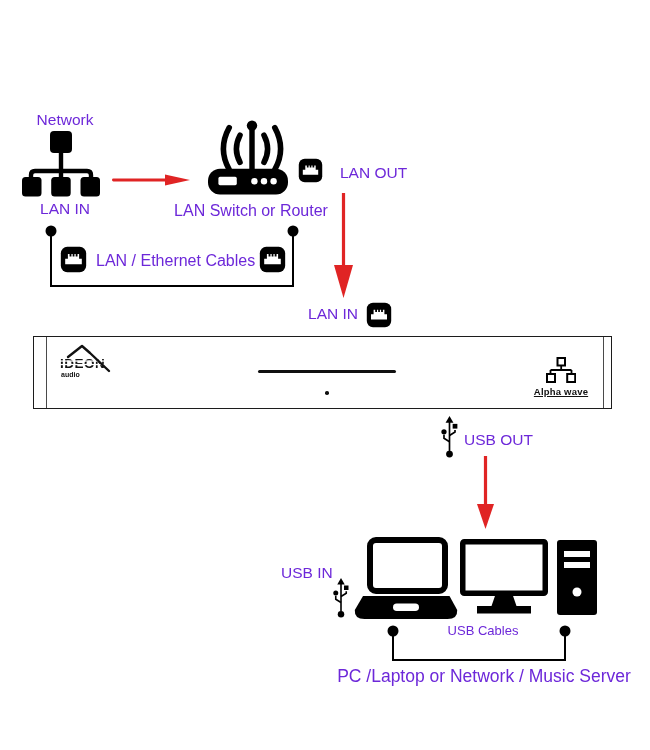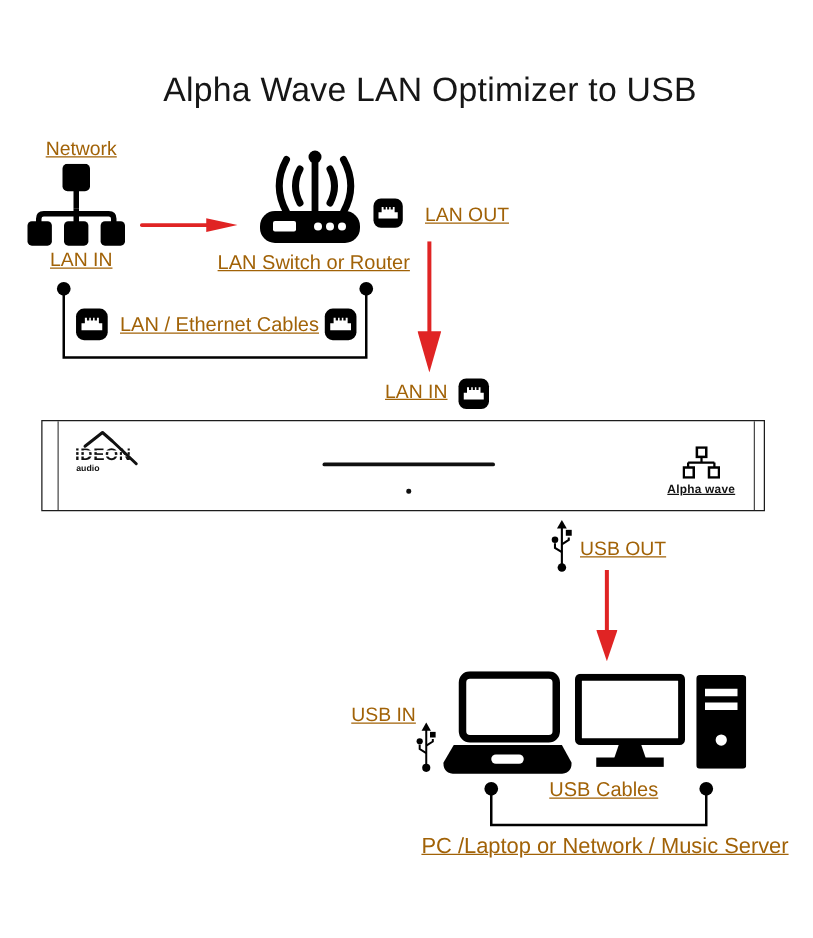--- a/index.html
+++ b/index.html
@@ -1,41 +1,40 @@
 <!DOCTYPE html>
 <html style="--arrow-red: #e02424;"><head>
 <meta charset="utf-8">
 <style>
   * { margin:0; padding:0; box-sizing:border-box; }
   html,body { background:#ffffff; }
   body { font-family:"Liberation Sans", sans-serif; color:#1b1b1b; }
   .stage { position:relative; width:650px; height:750px; background:#fff; overflow:hidden; }
   .abs { position:absolute; }
-  .lbl { position:absolute; white-space:nowrap; font-size:15.5px; line-height:1.1; color:#a16207;text-decoration:underline; }
+  .lbl { position:absolute; white-space:nowrap; font-size:15.5px; line-height:1.1; color:#6d28d9; }
   .center { text-align:center; }
   .right { text-align:right; }
   .title { position:absolute; left:38px; top:57px; width:612px; text-align:center;
            font-size:27px; font-weight:400; color:#161616; letter-spacing:0.2px; }
   .device { position:absolute; left:33px; top:336px; width:579px; height:73px;
             border:1.5px solid #1c1c1c; background:#fff; }
   .edge-line { position:absolute; top:0; bottom:0; width:1.2px; background:#4a4a4a; }
   .slot { position:absolute; left:258px; top:370px; width:138px; height:2.6px;
           background:#101010; border-radius:2px; }
   .led { position:absolute; left:325px; top:391px; width:3.6px; height:3.6px;
          border-radius:50%; background:#101010; }
   .model-lbl { position:absolute; left:516px; top:386px; width:90px; text-align:center;
                font-size:9.5px; font-weight:700; letter-spacing:0.2px; color:#111;text-decoration:underline; }
   svg { display:block; }
 </style>
 </head>
 <body>
 
 <div class="stage">
 
-  <div class="title">Alpha Wave LAN Optimizer to USB</div>
 
   <div class="lbl center" style="left:13px; top:111px; width:104px;">Network</div>
 
   <svg class="abs" style="left:21px; top:131px;" width="80" height="66" viewBox="0 0 80 66">
     <g fill="#000">
       <rect x="29" y="0" width="22" height="22" rx="4"></rect>
       <rect x="37.8" y="20" width="4.4" height="16"></rect>
       <rect x="37.8" y="36" width="4.4" height="14"></rect>
       <path d="M10 50 V44 Q10 40 14 40 H66 Q70 40 70 44 V50" fill="none" stroke="#000" stroke-width="4.4"></path>
       <rect x="1" y="46" width="19.5" height="19.5" rx="3.5"></rect>
@@ -179,17 +178,17 @@
     </g>
     <path d="M18 49 L7.5 42.5 V35.5" fill="none" stroke="#000" stroke-width="3.2"></path>
     <path d="M18 37 L28.5 30.5 V26.5" fill="none" stroke="#000" stroke-width="3.2"></path>
   </svg>
 
   <svg class="abs" style="left:386px; top:623px;" width="186" height="40" viewBox="0 0 186 40">
     <circle cx="7" cy="8" r="5.5" fill="#000"></circle>
     <circle cx="179" cy="8" r="5.5" fill="#000"></circle>
     <path d="M7 8 V37 H179 V8" fill="none" stroke="#000" stroke-width="2"></path>
   </svg>
-  <div class="lbl center" style="left:423px; top:624px; width:120px; font-size:16px;">USB Cables</div>
+  <div class="lbl center" style="left:423px; top:624px; width:120px; font-size:13px;">USB Cables</div>
 
   <div class="lbl center" style="left:334px; top:667px; width:300px; font-size:17.5px;">PC /Laptop or Network / Music Server</div>
 
 </div>
 
 </body></html>

